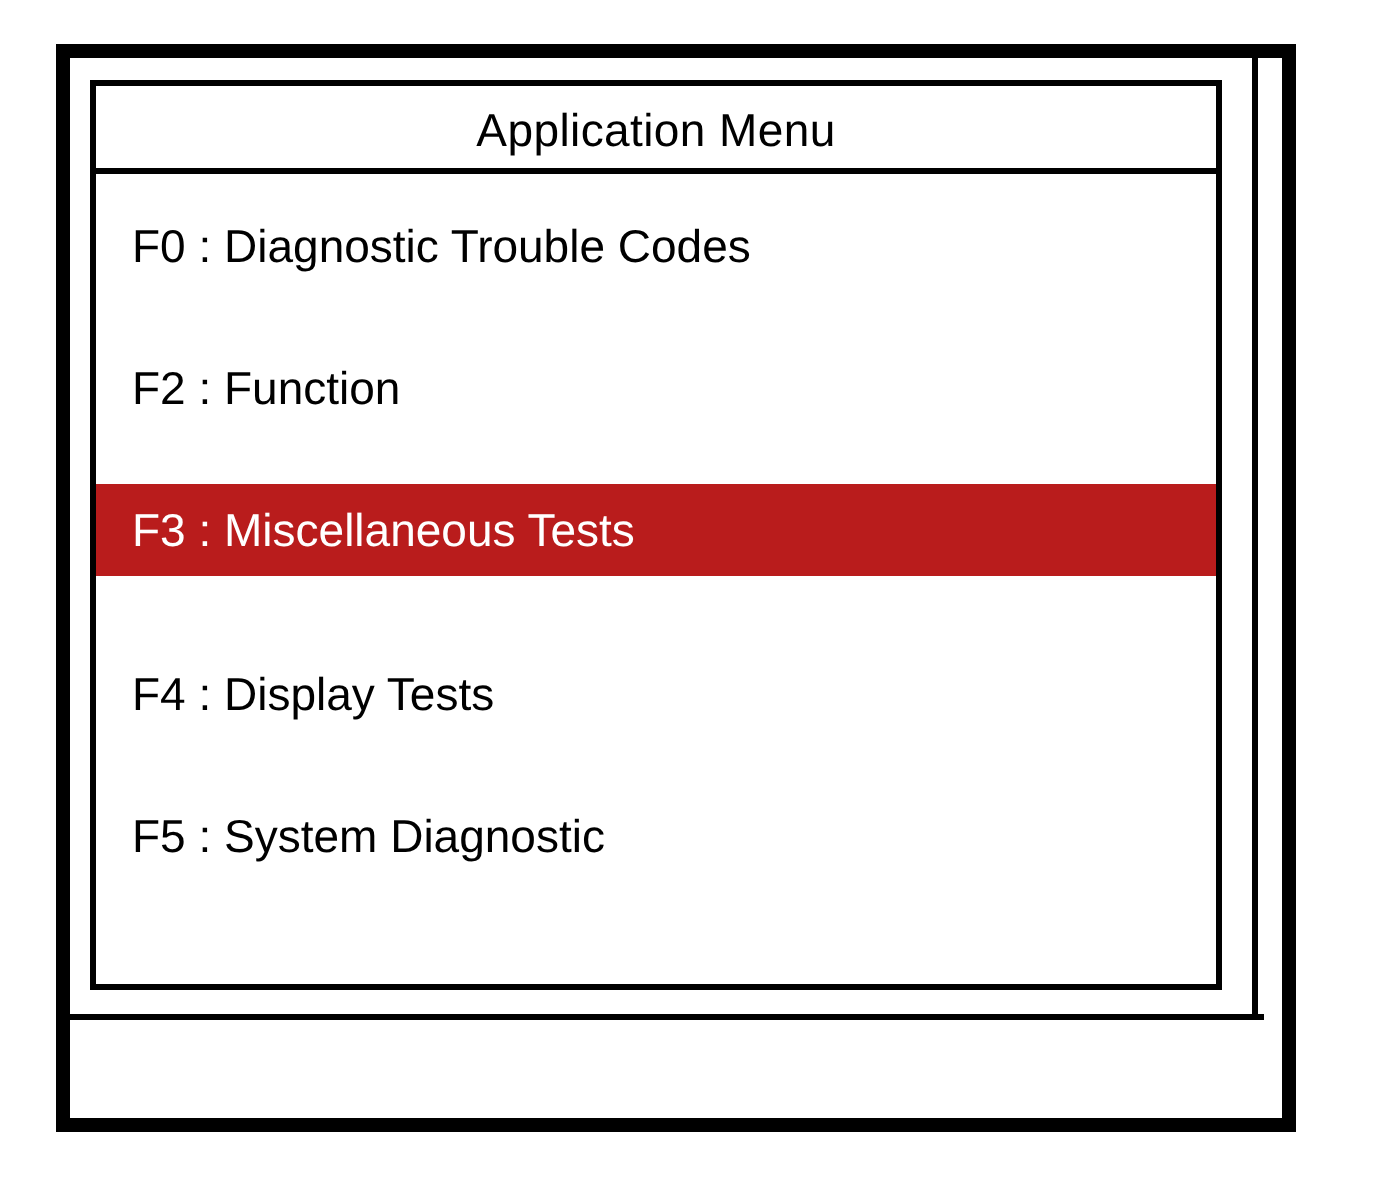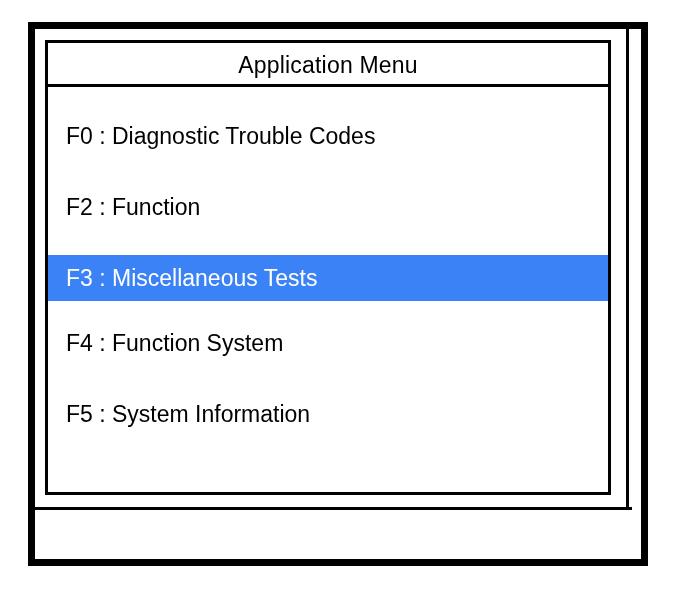--- a/index.html
+++ b/index.html
@@ -62,42 +62,42 @@
     border-bottom: 3px solid #000000;
     box-sizing: border-box;
     background: #ffffff;
     color: #000000;
     white-space: nowrap;
   }
 
   .menu-list {
     position: relative;
     height: 404px;
-    padding-top: 14px;
+    padding-top: 1px;
     box-sizing: border-box;
   }
 
   .menu-item {
     height: 71px;
     line-height: 71px;
     padding-left: 18px;
     font-size: 23px;
     white-space: nowrap;
     background: #ffffff;
     color: #000000;
     box-sizing: border-box;
   }
 
   .menu-item.selected {
-    background: #3b82f6;
+    background: #b91c1c;
     color: #ffffff;
     height: 46px;
     line-height: 46px;
     margin-top: 12px;
-    margin-bottom: 7px;
+    margin-bottom: 24px;
   }
 
   
   .status-bar {
     position: absolute;
     left: 0px;
     top: 478px;
     width: 597px;
     height: 40px;
     border-top: 3px solid #000000;
@@ -132,25 +132,25 @@
 
       <div class="menu-item">
         <span>F2 : Function</span>
       </div>
 
       <div class="menu-item selected">
         <span>F3 : Miscellaneous Tests</span>
       </div>
 
       <div class="menu-item">
-        <span>F4 : Function System</span>
+        <span>F4 : Display Tests</span>
       </div>
 
       <div class="menu-item">
-        <span>F5 : System Information</span>
+        <span>F5 : System Diagnostic</span>
       </div>
 
     </div>
   </div>
 
   <div class="status-bar">
     <span class="status-bar-text"></span>
   </div>
 
 </div>

